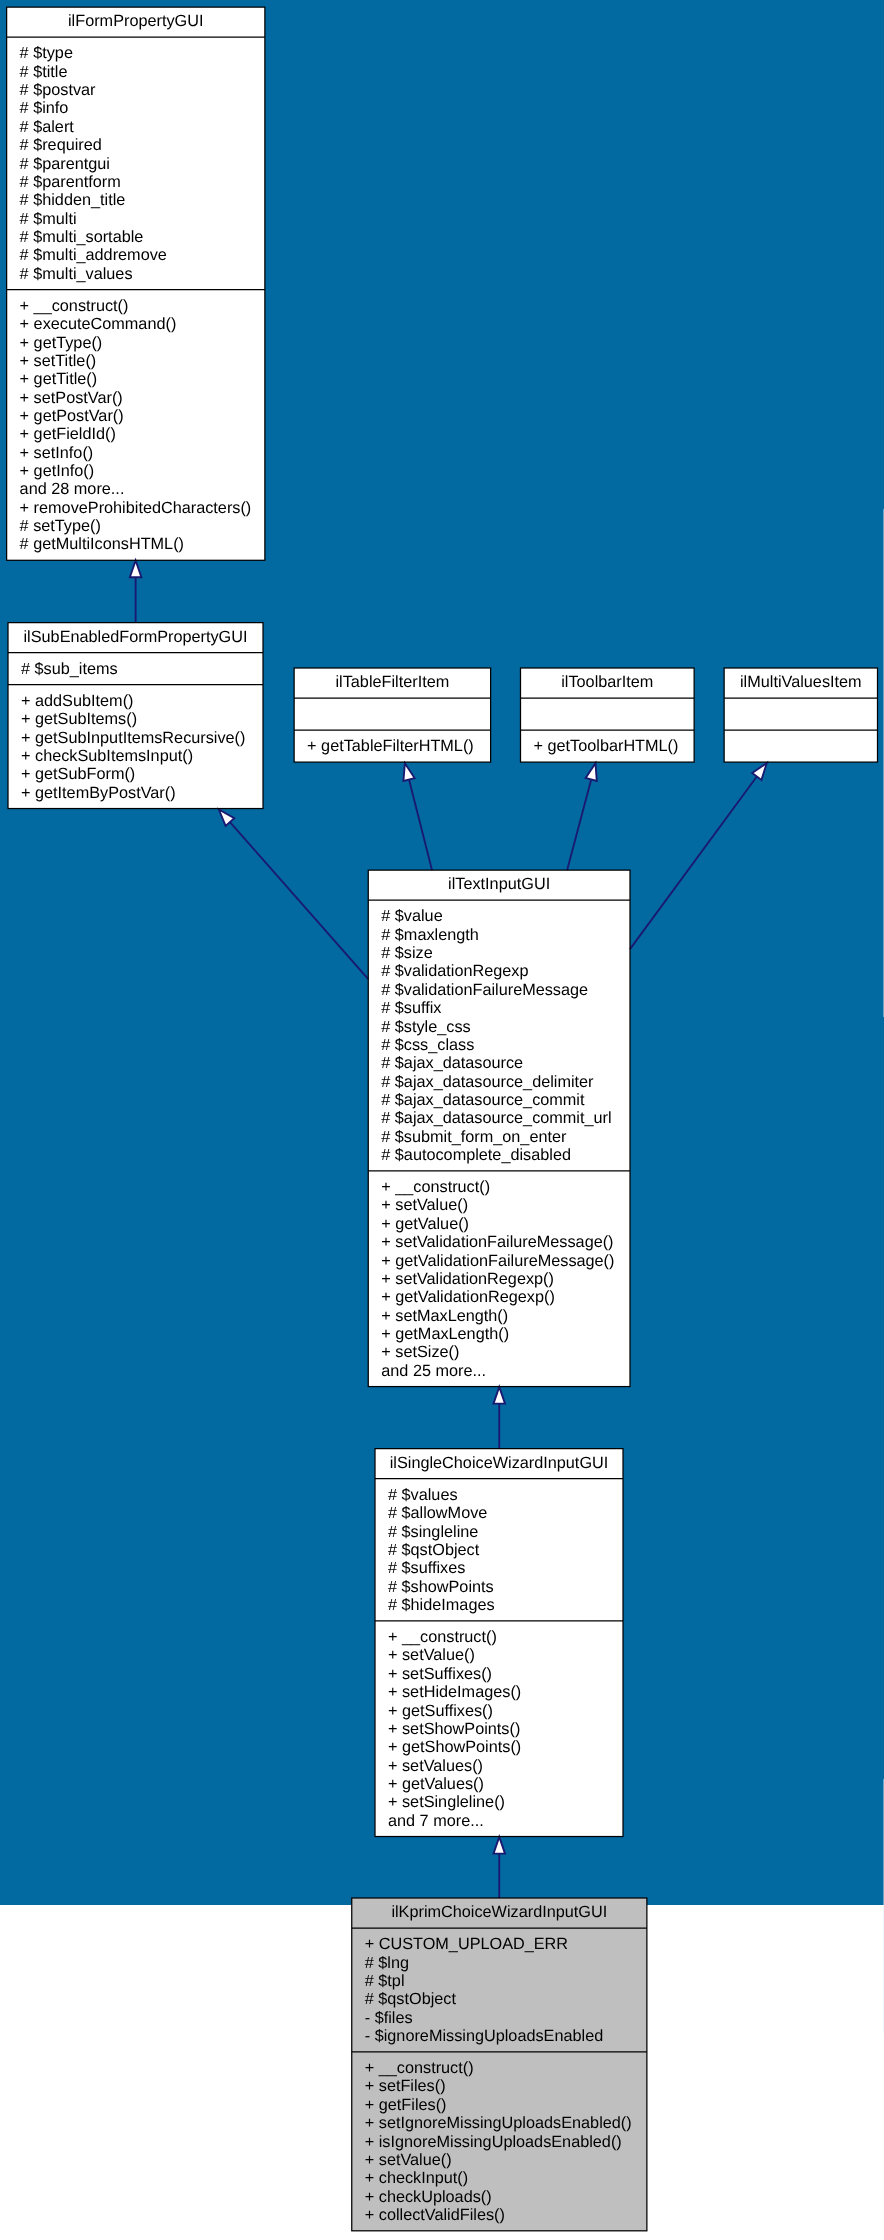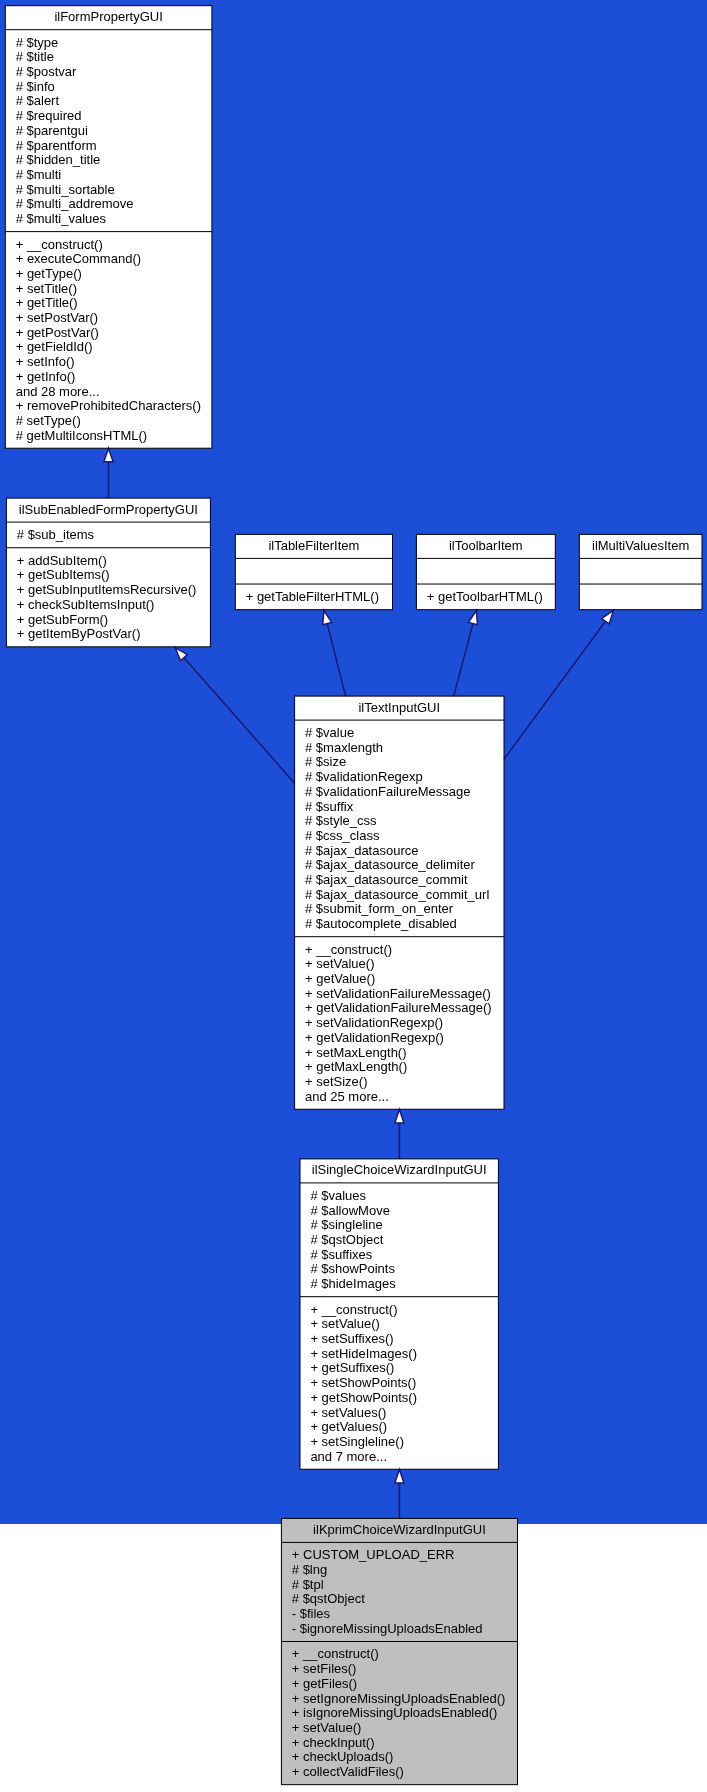--- a/index.html
+++ b/index.html
@@ -12,21 +12,21 @@
     width: 707px;
     height: 1792px;
     overflow: hidden;
     font-family: "Liberation Sans", sans-serif;
     -webkit-font-smoothing: antialiased;
   }
   #diagram {
     position: relative;
     width: 707px;
     height: 1524px;
-    background: #1d4ed8;
+    background: #0369a1;
   }
   svg.graph {
     position: absolute;
     left: 0;
     top: 0;
     width: 707px;
     height: 1792px;
     display: block;
     shape-rendering: geometricPrecision;
   }

